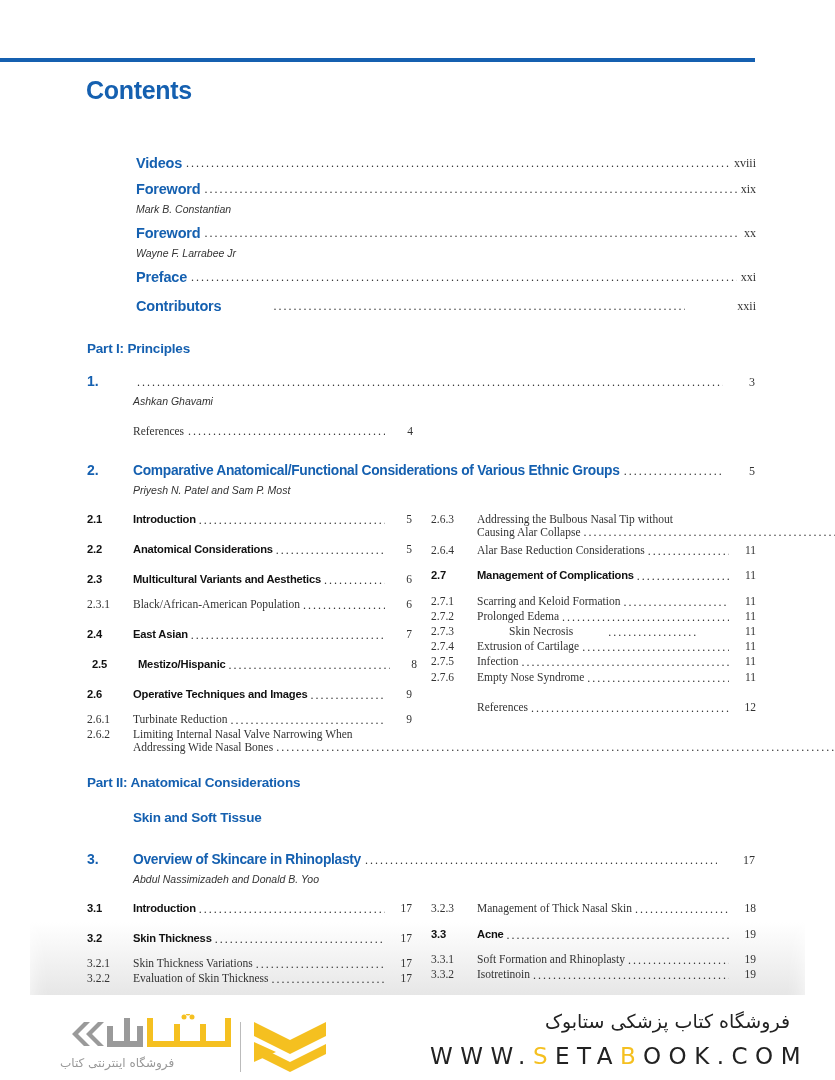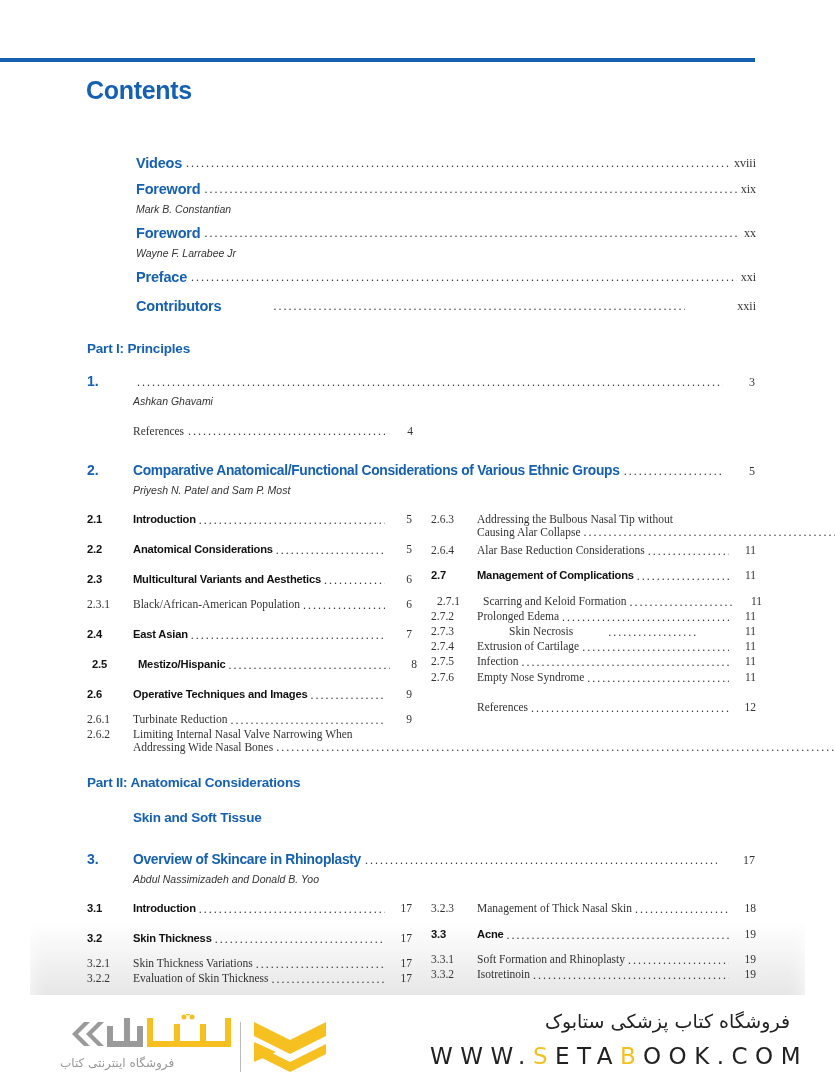--- a/index.html
+++ b/index.html
@@ -201,21 +201,21 @@
   <span class="lbl">Alar Base Reduction Considerations</span>
   <span class="dots"></span>
   <span class="pg">11</span>
 </div>
 <div class="sec l1" style="left:431px; top:569px;">
   <span class="num">2.7</span>
   <span class="lbl">Management of Complications</span>
   <span class="dots"></span>
   <span class="pg">11</span>
 </div>
-<div class="sec" style="left:431px; top:595px;margin-left:6px;">
+<div class="sec" style="left:431px; top:595px;">
   <span class="num">2.7.1</span>
   <span class="lbl">Scarring and Keloid Formation</span>
   <span class="dots"></span>
   <span class="pg">11</span>
 </div>
 <div class="sec" style="left:431px; top:610px;">
   <span class="num">2.7.2</span>
   <span class="lbl">Prolonged Edema</span>
   <span class="dots"></span>
   <span class="pg">11</span>

